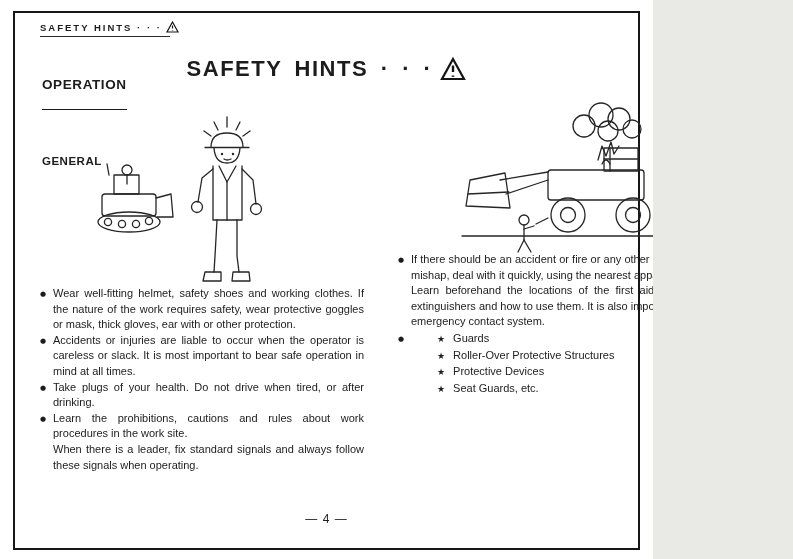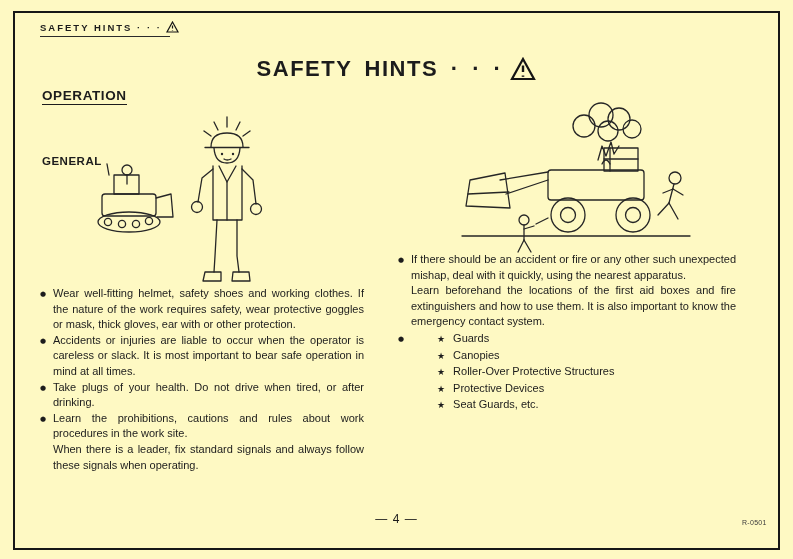--- a/index.html
+++ b/index.html
@@ -3,22 +3,22 @@
 <meta charset="utf-8">
 <style>
   * { margin:0; padding:0; box-sizing:border-box; }
   html,body { width:793px; height:559px; }
   body {
     font-family:"Liberation Sans", sans-serif;
     background:#e9e9e6;
   }
   .page {
     position:relative;
-    width:793px; height:559px;
-    background:#fef9c3;
+    width:653px; height:559px;
+    background:#ffffff;
     color:#1c1c1c;
     overflow:hidden;
   }
   .frame {
     position:absolute;
     left:13px; top:11px; right:13px; bottom:9px;
     border:2px solid #171717;
     pointer-events:none;
   }
   .running-header {
@@ -29,23 +29,23 @@
   .running-underline {
     position:absolute; left:40px; top:36px;
     width:130px; height:1px; background:#2a2a2a;
   }
   .main-title {
     position:absolute; left:0; right:0; top:56px;
     display:flex; justify-content:center; align-items:center; gap:8px;
     font-size:22px; font-weight:bold; letter-spacing:1.5px; word-spacing:5px;
   }
   .sec-operation {
-    position:absolute; left:42px; top:88px;
+    position:absolute; left:42px; top:77px;
     font-size:13.5px; font-weight:bold; letter-spacing:.6px;
-    border-bottom:1.5px solid #1c1c1c; padding-bottom:1px;
+    border-bottom:1.5px solid #1c1c1c; padding-bottom:17px;
   }
   .sec-general {
     position:absolute; left:42px; top:107px;
     font-size:11.5px; font-weight:bold; letter-spacing:.5px;margin-top:48px;
   }
   .illu { position:absolute; }
   .illu-left  { left:86px;  top:114px; width:228px; height:174px; }
   .illu-right { left:452px; top:102px; width:248px; height:152px; }
   .illu svg { width:100%; height:100%; }
   .illu svg * { stroke:#262626; fill:none; stroke-width:1.3; stroke-linecap:round; stroke-linejoin:round; }
@@ -227,23 +227,20 @@
       <span class="bullet-text">If there should be an accident or fire or any other such unexpected mishap, deal with it quickly, using the nearest apparatus.
 Learn beforehand the locations of the first aid boxes and fire extinguishers and how to use them. It is also important to know the emergency contact system.</span>
     </div>
     <div class="bullet">
       <span class="dot">●</span>
       <div class="devices">
         <div class="device">
           <span class="star">★</span><span>Guards</span>
         </div>
         <div class="device">
-          <span class="star">★</span><span>Canopies</span>
-        </div>
-        <div class="device">
           <span class="star">★</span><span>Roller-Over Protective Structures</span>
         </div>
         <div class="device">
           <span class="star">★</span><span>Protective Devices</span>
         </div>
         <div class="device">
           <span class="star">★</span><span>Seat Guards, etc.</span>
         </div>
       </div>
     </div>

